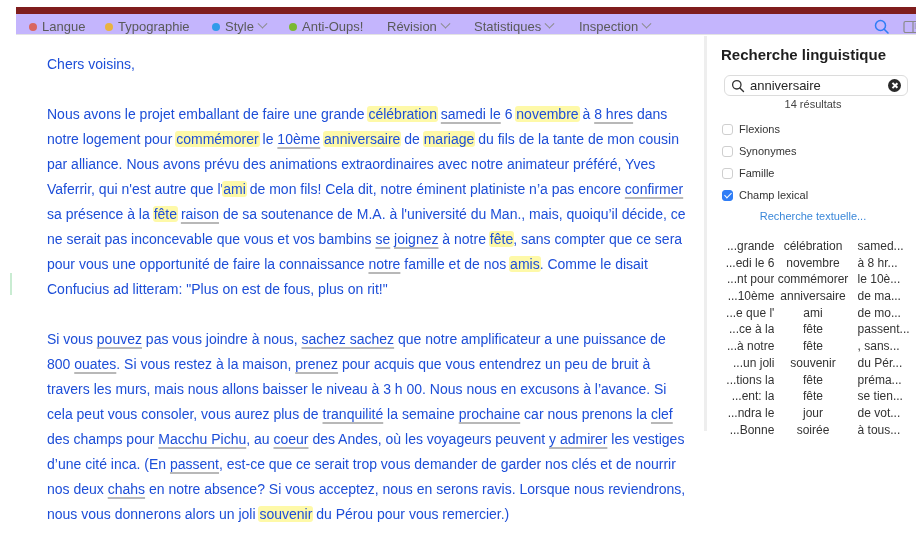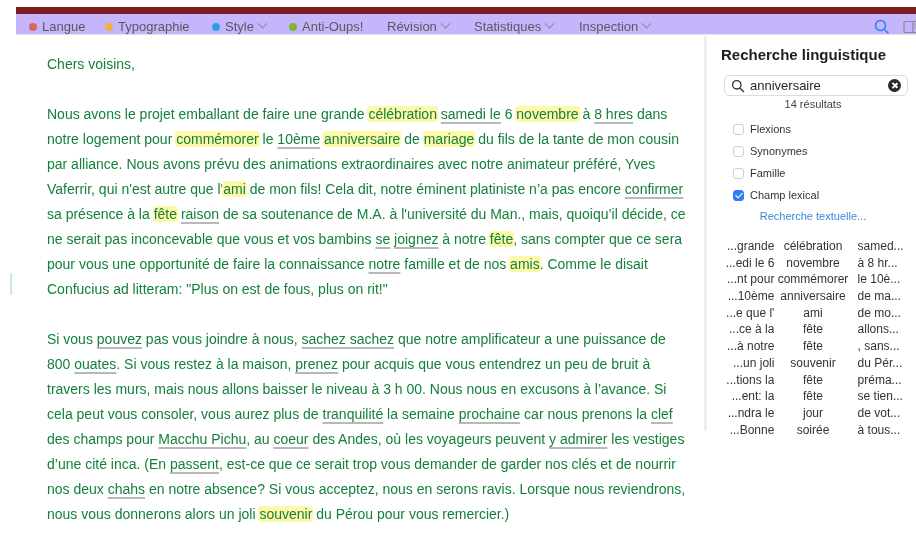--- a/index.html
+++ b/index.html
@@ -4,36 +4,36 @@
 <style>
   html, body { margin:0; padding:0; }
   body { width:916px; height:547px; background:#fff; font-family:"Liberation Sans", sans-serif; color:#262626; overflow:hidden; position:relative; }
   .toolbar { position:absolute; left:16px; top:7px; width:916px; height:28px; border-top:7px solid #7f1d1d; border-bottom:1px solid #e3e3e3; background:#c4b5fd; box-sizing:border-box; display:flex; align-items:center; }
   .tb-item { display:flex; align-items:center; font-size:13px; color:#5a5a5a; cursor:pointer; white-space:nowrap; position:absolute; top:5px; }
   .dot { width:8px; height:8px; border-radius:50%; display:inline-block; margin-right:5px; }
   .chev { margin-left:5px; width:6px; height:6px; border-right:1px solid #8a8a8a; border-bottom:1px solid #8a8a8a; transform:rotate(45deg) translate(-2px,-2px); display:inline-block; }
   .tb-icon { position:absolute; top:4px; width:18px; height:18px; cursor:pointer; }
   .editor { position:absolute; left:0; top:36px; width:704px; height:511px; }
   .sidebar { position:absolute; left:704px; top:36px; width:212px; height:395px; border-left:3px solid #eeeeee; box-sizing:border-box; }
-  .doc { position:absolute; left:47px; top:16px; width:640px; font-size:14px; line-height:25px; color:#15803d; }
+  .doc { position:absolute; left:47px; top:16px; width:640px; font-size:14px; line-height:25px; color:#1d4ed8; }
   .doc p { margin:0; }
   .para-gap { height:25px; }
   .hl { background:#fef9a8; border-radius:3px; padding:0 1px; margin:0 -1px; }
   .ul { text-decoration:underline; text-decoration-color:#b8b8b8; text-decoration-thickness:2px; text-underline-offset:3px; }
   .change-bar { position:absolute; left:10px; top:237px; width:2px; height:22px; background:#c9ecd2; }
   .sb-title { position:absolute; left:14px; top:10px; font-size:15px; font-weight:bold; color:#1e1e1e; }
   .search-box { position:absolute; left:17px; top:39px; width:184px; height:21px; border:1px solid #dcdcdc; border-radius:6px; box-sizing:border-box; background:#fff; }
   .search-box .mag { position:absolute; left:6px; top:3px; }
   .search-box input { position:absolute; left:25px; top:1px; width:130px; border:none; outline:none; font-family:"Liberation Sans", sans-serif; font-size:13px; color:#262626; padding:0; height:17px; background:transparent; }
   .clear-btn { position:absolute; right:6px; top:3px; width:13px; height:13px; border-radius:50%; background:#2a2a2a; cursor:pointer; }
   .clear-btn::before, .clear-btn::after { content:""; position:absolute; left:6px; top:3px; width:1.5px; height:7px; background:#fff; }
   .clear-btn::before { transform:rotate(45deg); }
   .clear-btn::after { transform:rotate(-45deg); }
   .results-count { position:absolute; left:0; width:212px; top:62px; text-align:center; font-size:11px; color:#444; }
-  .cb-row { position:absolute; left:15px; display:flex; align-items:center; font-size:11px; color:#333; cursor:pointer;margin-left:11px; }
+  .cb-row { position:absolute; left:15px; display:flex; align-items:center; font-size:11px; color:#333; cursor:pointer; }
   .cb { width:11px; height:11px; border:1px solid #cfcfcf; border-radius:3px; margin-right:6px; background:#fff; box-sizing:border-box; position:relative; }
   .cb.checked { background:#2f7df6; border-color:#2f7df6; }
   .cb.checked::after { content:""; position:absolute; left:3px; top:0px; width:3px; height:6px; border-right:1.6px solid #fff; border-bottom:1.6px solid #fff; transform:rotate(45deg); }
   .link { position:absolute; left:0; width:212px; text-align:center; top:174px; font-size:11px; color:#3a87d9; cursor:pointer; }
   .kwic { position:absolute; left:8px; top:202px; width:200px; font-size:12px; color:#333; }
   .kwic-row { display:flex; height:16.7px; line-height:16.7px; cursor:pointer; }
   .kwic-left { width:60px; text-align:right; white-space:nowrap; overflow:hidden; }
   .kwic-mid { width:78px; text-align:center; white-space:nowrap; }
   .kwic-right { width:58px; text-align:left; padding-left:6px; white-space:nowrap; overflow:hidden; }
 </style>
@@ -153,21 +153,21 @@
         <span class="kwic-right">de ma...</span>
       </div>
       <div class="kwic-row">
         <span class="kwic-left">...e que l'</span>
         <span class="kwic-mid">ami</span>
         <span class="kwic-right">de mo...</span>
       </div>
       <div class="kwic-row">
         <span class="kwic-left">...ce à la</span>
         <span class="kwic-mid">fête</span>
-        <span class="kwic-right">allons...</span>
+        <span class="kwic-right">passent...</span>
       </div>
       <div class="kwic-row">
         <span class="kwic-left">...à notre</span>
         <span class="kwic-mid">fête</span>
         <span class="kwic-right">, sans...</span>
       </div>
       <div class="kwic-row">
         <span class="kwic-left">...un joli</span>
         <span class="kwic-mid">souvenir</span>
         <span class="kwic-right">du Pér...</span>

